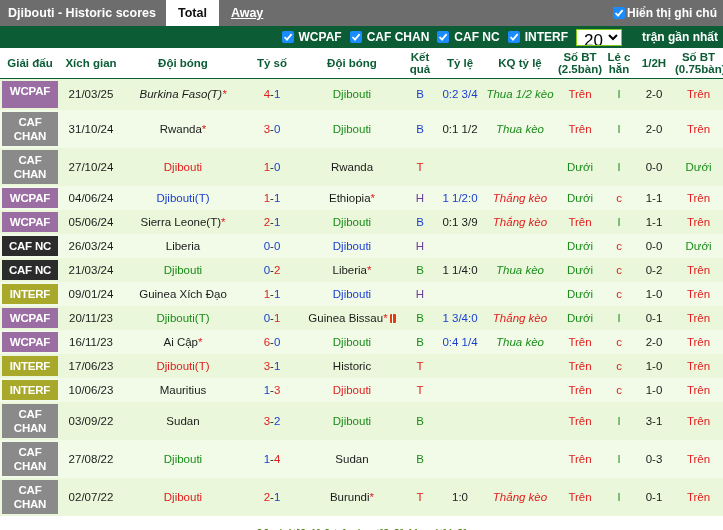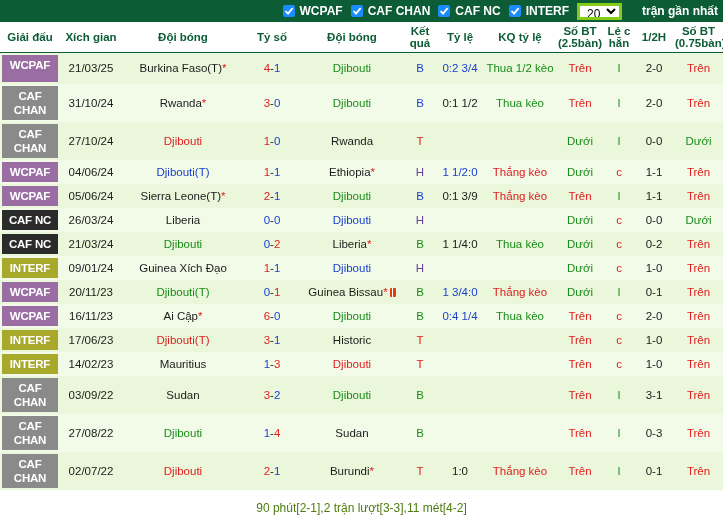--- a/index.html
+++ b/index.html
@@ -80,22 +80,22 @@
     display: inline-flex;
     align-items: center;
     gap: 3px;
     white-space: nowrap;
     cursor: pointer;
     margin-right: 4px;
   }
   .sel {
     background: #ffffff;
     color: #000000;
-    border: 3px solid #84cc16;
-    font-size: 12px;
+    border: 1px solid #84cc16;
+    font-size: 17px;
     font-family: "Liberation Sans", sans-serif;
     height: 17px;
     padding: 0 2px 0 3px;
     margin-right: 4px;
     cursor: pointer;
   }
   .greenbar .tail { margin-left: 12px; white-space: nowrap; }
 
   
   table.scores {
@@ -169,27 +169,44 @@
 
   tr.note td {
     background: #ffffff !important;
     color: #4d7c0f;
     font-size: 12px;
     text-align: center;
     height: 35px;
     padding: 1px 0;
   }
 
-  .wrap2 { line-height: 11px; display:block; }
+  .wrap2 { line-height: 11px; display:block;font-style:italic; }
 </style>
 </head>
 <body>
 
 <div id="app">
 
+  <div class="topbar">
+    <div class="topbar-title">Djibouti - Historic scores</div>
+    <div class="tab active">
+      <span>Total</span>
+    </div>
+    <div class="tab link">
+      <span>Away</span>
+    </div>
+    <div class="topbar-right">
+      <span class="cb">
+        <svg width="10" height="10" viewBox="0 0 10 10">
+            <path d="M1.5 5 L4 7.6 L8.6 2.2" stroke="#ffffff" stroke-width="1.8" fill="none"></path>
+          </svg>
+      </span>
+      <span>Hiển thị ghi chú</span>
+    </div>
+  </div>
 
   <div class="greenbar">
     <span class="filt">
       <span class="cb">
         <svg width="10" height="10" viewBox="0 0 10 10">
             <path d="M1.5 5 L4 7.6 L8.6 2.2" stroke="#ffffff" stroke-width="1.8" fill="none"></path>
           </svg>
       </span>
       <span>WCPAF</span>
     </span>
@@ -251,21 +268,21 @@
         <th>1/2H</th>
         <th>Số BT (0.75bàn)</th>
       </tr>
     </thead>
     <tbody id="tbody">
         <tr class="r-even">
           <td class="league" style="height: 28px;">
             <span class="lg lg-wcpaf">WCPAF</span>
           </td>
           <td class="c-black" style="height: 32px;">21/03/25</td>
-          <td class="c-black" style="height: 28px;">Burkina Faso(T)<span class="star">*</span></td>
+          <td class="c-black" style="height: 28px; font-style: italic;">Burkina Faso(T)<span class="star">*</span></td>
           <td style="height: 24px;"><span class="c-red">4</span><span class="c-black">-</span><span class="c-blue">1</span></td>
           <td class="c-green" style="height: 28px;">Djibouti</td>
           <td class="c-blue" style="height: 28px;">B</td>
           <td class="c-blue" style="height: 28px;">0:2 3/4</td>
           <td class="c-green" style="height: 28px;">
             <span class="wrap2">Thua 1/2 kèo</span>
           </td>
           <td class="c-red" style="height: 28px;">Trên</td>
           <td class="c-green" style="height: 28px;">l</td>
           <td class="c-black" style="height: 28px;">2-0</td>
@@ -448,21 +465,21 @@
           </td>
           <td class="c-red">Trên</td>
           <td class="c-red">c</td>
           <td class="c-black">1-0</td>
           <td class="c-red">Trên</td>
         </tr>
         <tr class="r-odd">
           <td class="league">
             <span class="lg lg-interf">INTERF</span>
           </td>
-          <td class="c-black">14/02/23</td>
+          <td class="c-black">10/06/23</td>
           <td class="c-black">Mauritius</td>
           <td><span class="c-blue">1</span><span class="c-black">-</span><span class="c-red">3</span></td>
           <td class="c-red">Djibouti</td>
           <td class="c-red">T</td>
           <td class="c-black"></td>
           <td class="c-green">
             <span class="wrap2"></span>
           </td>
           <td class="c-red">Trên</td>
           <td class="c-red">c</td>

